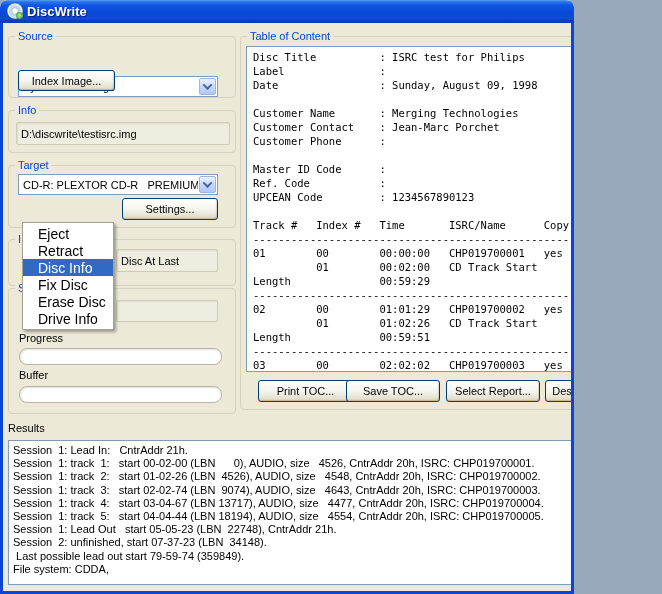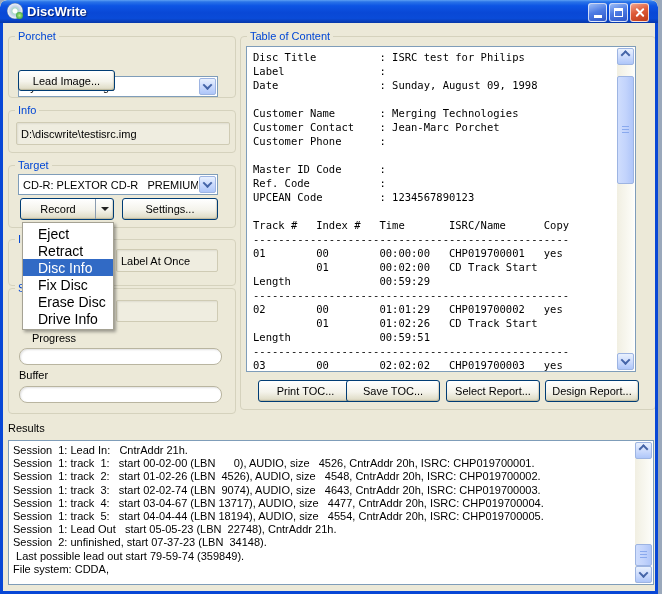--- a/index.html
+++ b/index.html
@@ -1,17 +1,17 @@
 <!DOCTYPE html>
 <html><head>
 <meta charset="utf-8">
 <style>
   html,body{margin:0;padding:0;}
   body{background:#9aa8bb;font-family:"Liberation Sans",sans-serif;}
-  .window{position:relative;width:658px;height:594px;background:#ECE9D8;border-radius:7px 7px 0 0;overflow:hidden;}
+  .window{position:relative;width:574px;height:594px;background:#ECE9D8;border-radius:7px 7px 0 0;overflow:hidden;}
 
   
   .titlebar{position:absolute;left:0;top:0;right:0;height:23px;
     background:linear-gradient(180deg,#5EA1F4 0%,#2A74E8 8%,#0D55E4 25%,#0948D6 55%,#0A4BD8 80%,#0637A9 100%);
     border-radius:7px 7px 0 0;}
   .edge{position:absolute;background:#0847D6;z-index:5;}
   .edge-l{left:0;top:23px;bottom:0;width:3px;}
   .edge-r{right:0;top:23px;bottom:0;width:3px;}
   .edge-b{left:0;right:0;bottom:0;height:3px;}
   .title{position:absolute;left:27px;top:4px;color:#fff;font-size:13px;font-weight:bold;
@@ -94,62 +94,56 @@
       </span>
     <span class="winbtn close">
         <span class="glyph-close"></span>
       </span>
   </div>
   <div class="edge edge-l"></div>
   <div class="edge edge-r"></div>
   <div class="edge edge-b"></div>
 
   <div class="group" style="left:8px;top:36px;width:226px;height:60px;">
-    <span class="glabel">Porchet</span>
+    <span class="glabel">Source</span>
   </div>
   <div class="combo" style="left:18px;top:44px;width:200px;height:21px;margin-top:32px;">
     <span class="val">Pyramix CD Image</span>
     <span class="combo-arrow">
         <span class="chev down"></span>
       </span>
   </div>
-  <div class="xpbtn" style="left:18px;top:70px;width:97px;height:21px;">Lead Image...</div>
+  <div class="xpbtn" style="left:18px;top:70px;width:97px;height:21px;">Index Image...</div>
 
   <div class="group" style="left:8px;top:110px;width:226px;height:41px;">
     <span class="glabel">Info</span>
   </div>
   <div class="field" style="left:16px;top:122px;width:214px;height:23px;">D:\discwrite\testisrc.img</div>
 
   <div class="group" style="left:8px;top:165px;width:226px;height:61px;">
     <span class="glabel">Target</span>
   </div>
   <div class="combo" style="left:18px;top:174px;width:200px;height:21px;">
     <span class="val">CD-R: PLEXTOR CD-R   PREMIUM 1.0</span>
     <span class="combo-arrow">
         <span class="chev down"></span>
       </span>
   </div>
-  <div class="xpbtn record-btn" style="left:20px;top:198px;width:94px;height:22px;">
-    <span class="record-main">Record</span>
-    <span class="record-arrow">
-        <span class="tri-down"></span>
-      </span>
-  </div>
   <div class="xpbtn" style="left:122px;top:198px;width:96px;height:22px;">Settings...</div>
 
   <div class="group" style="left:8px;top:239px;width:226px;height:45px;">
     <span class="glabel">I</span>
   </div>
-  <div class="field" style="left:116px;top:249px;width:102px;height:23px;">Label At Once</div>
+  <div class="field" style="left:116px;top:249px;width:102px;height:23px;">Disc At Last</div>
 
   <div class="group" style="left:8px;top:288px;width:226px;height:124px;">
     <span class="glabel">S</span>
   </div>
   <div class="field" style="left:116px;top:300px;width:102px;height:22px;"></div>
-  <span class="label" style="left:32px;top:332px;">Progress</span>
+  <span class="label" style="left:19px;top:332px;">Progress</span>
   <div class="pill" style="left:19px;top:348px;width:201px;height:15px;">
       <div class="pillfill"></div>
     </div>
   <span class="label" style="left:19px;top:369px;">Buffer</span>
   <div class="pill" style="left:19px;top:386px;width:201px;height:15px;">
       <div class="pillfill"></div>
     </div>
 
   <div class="menu">
     <div class="menu-item">Eject</div>

